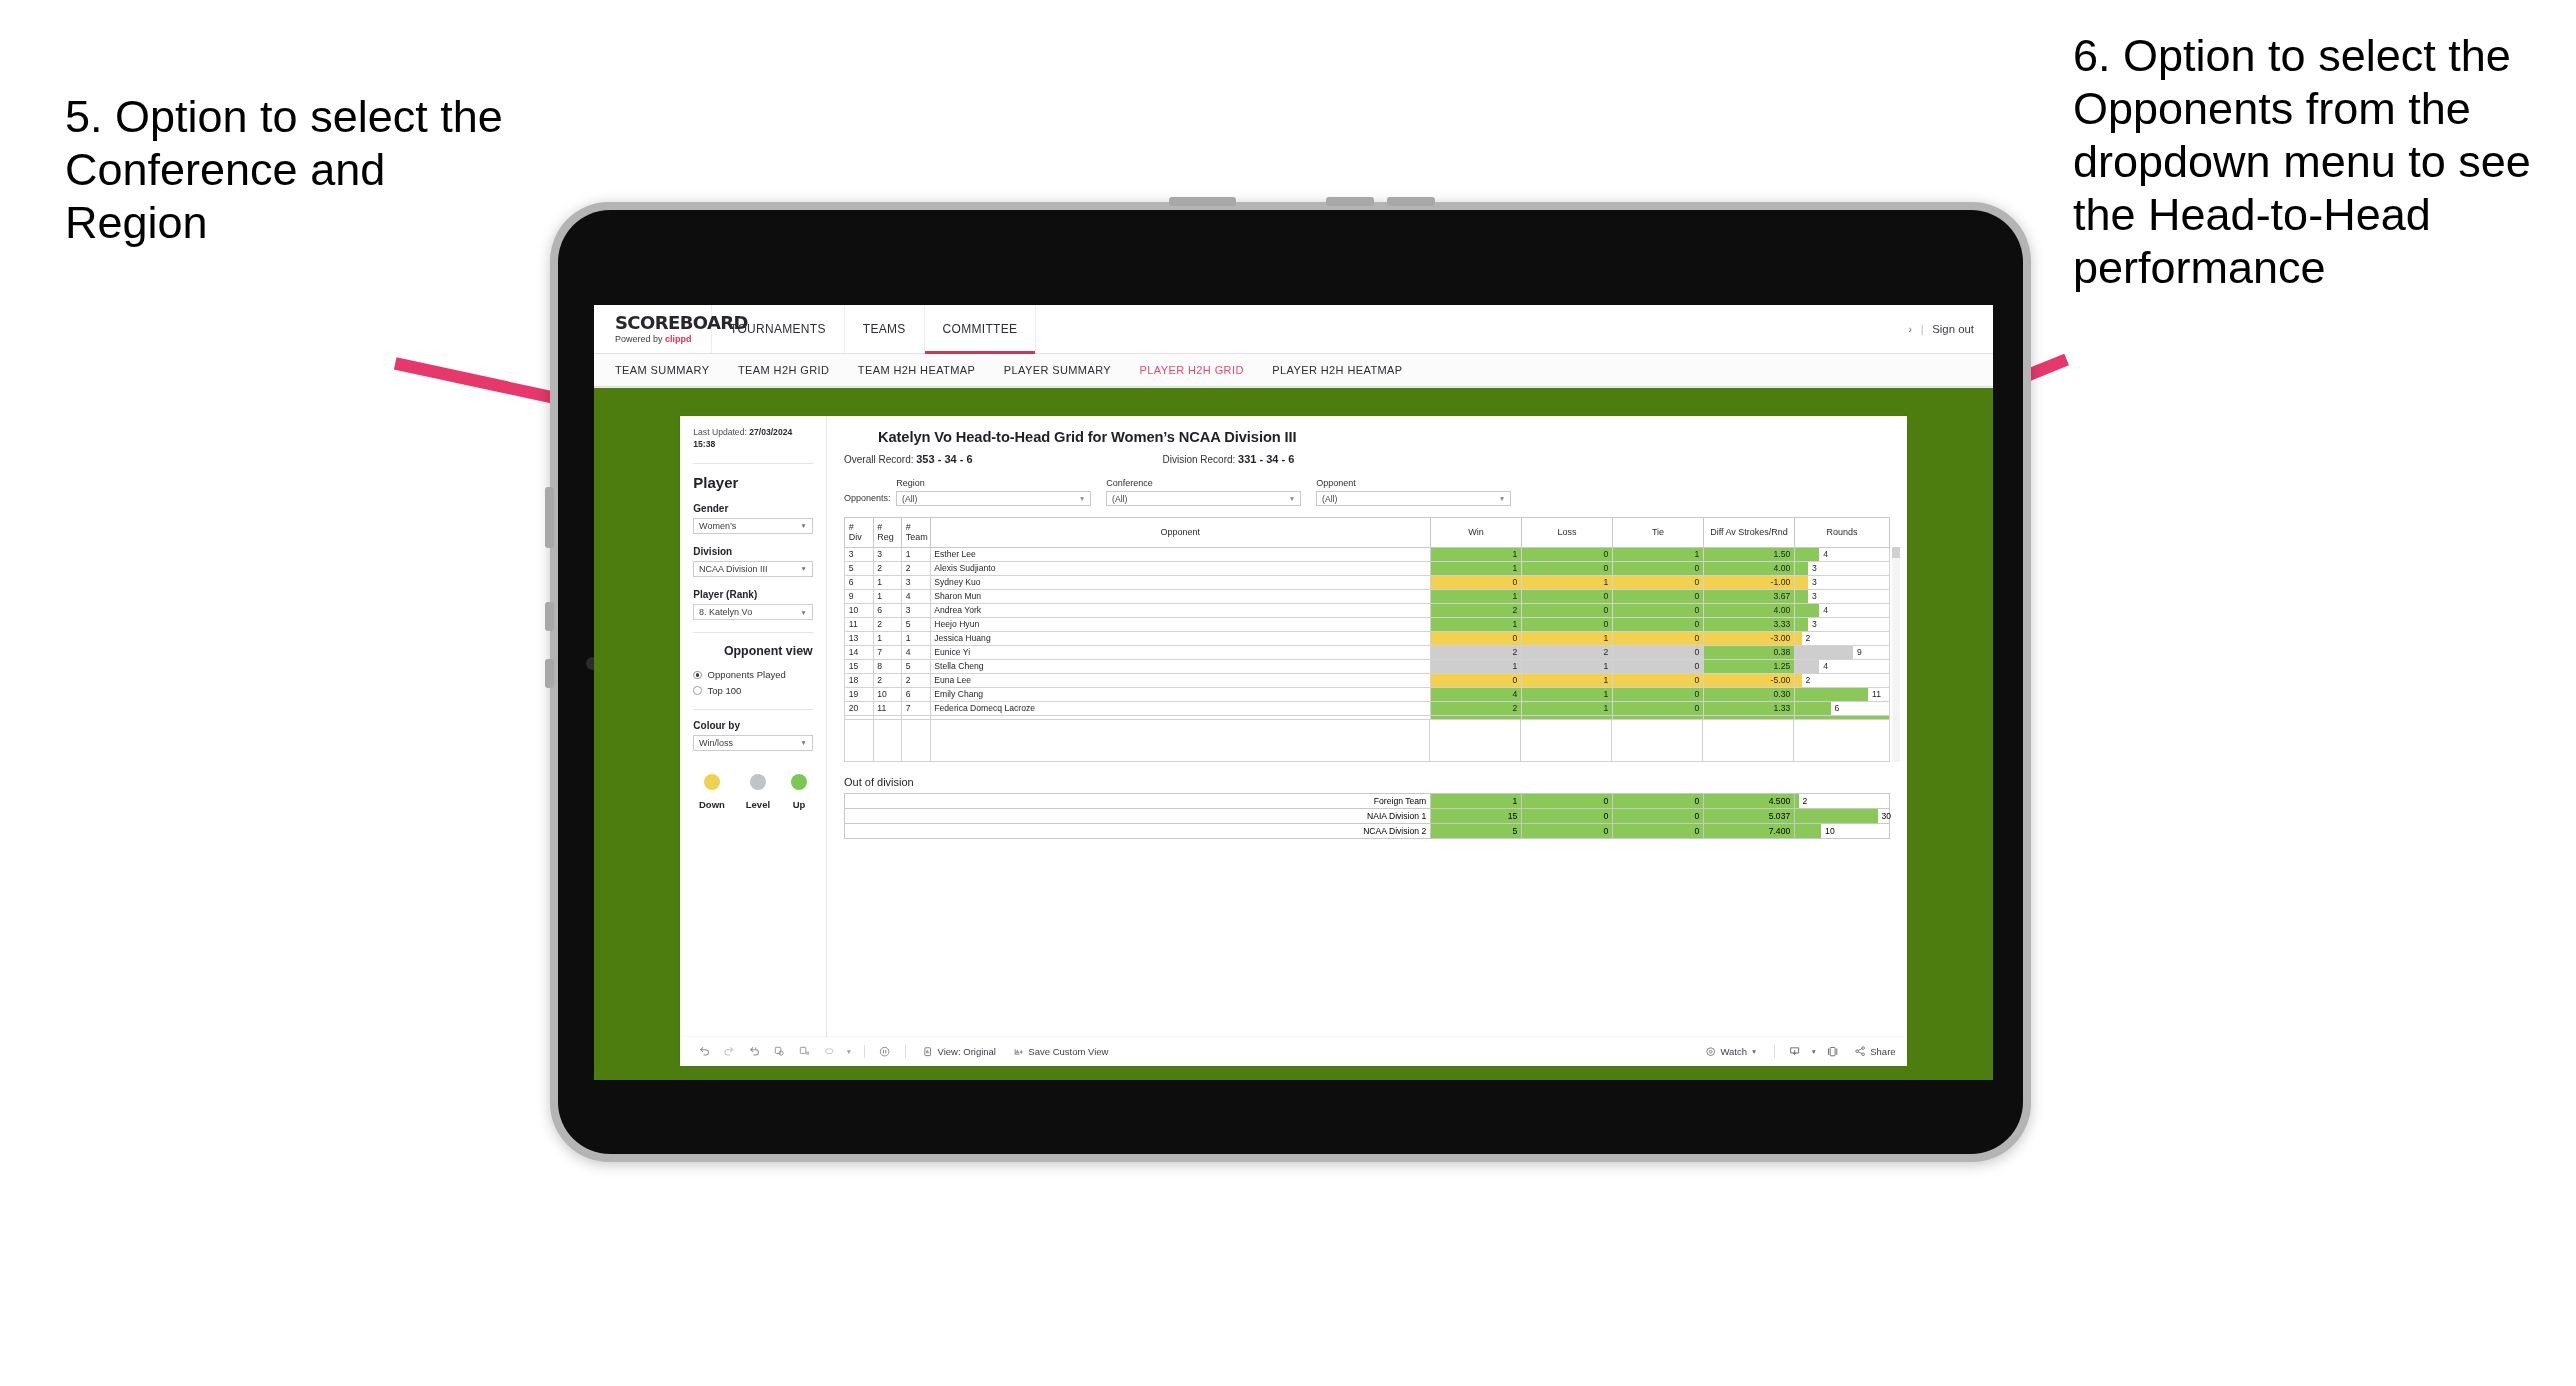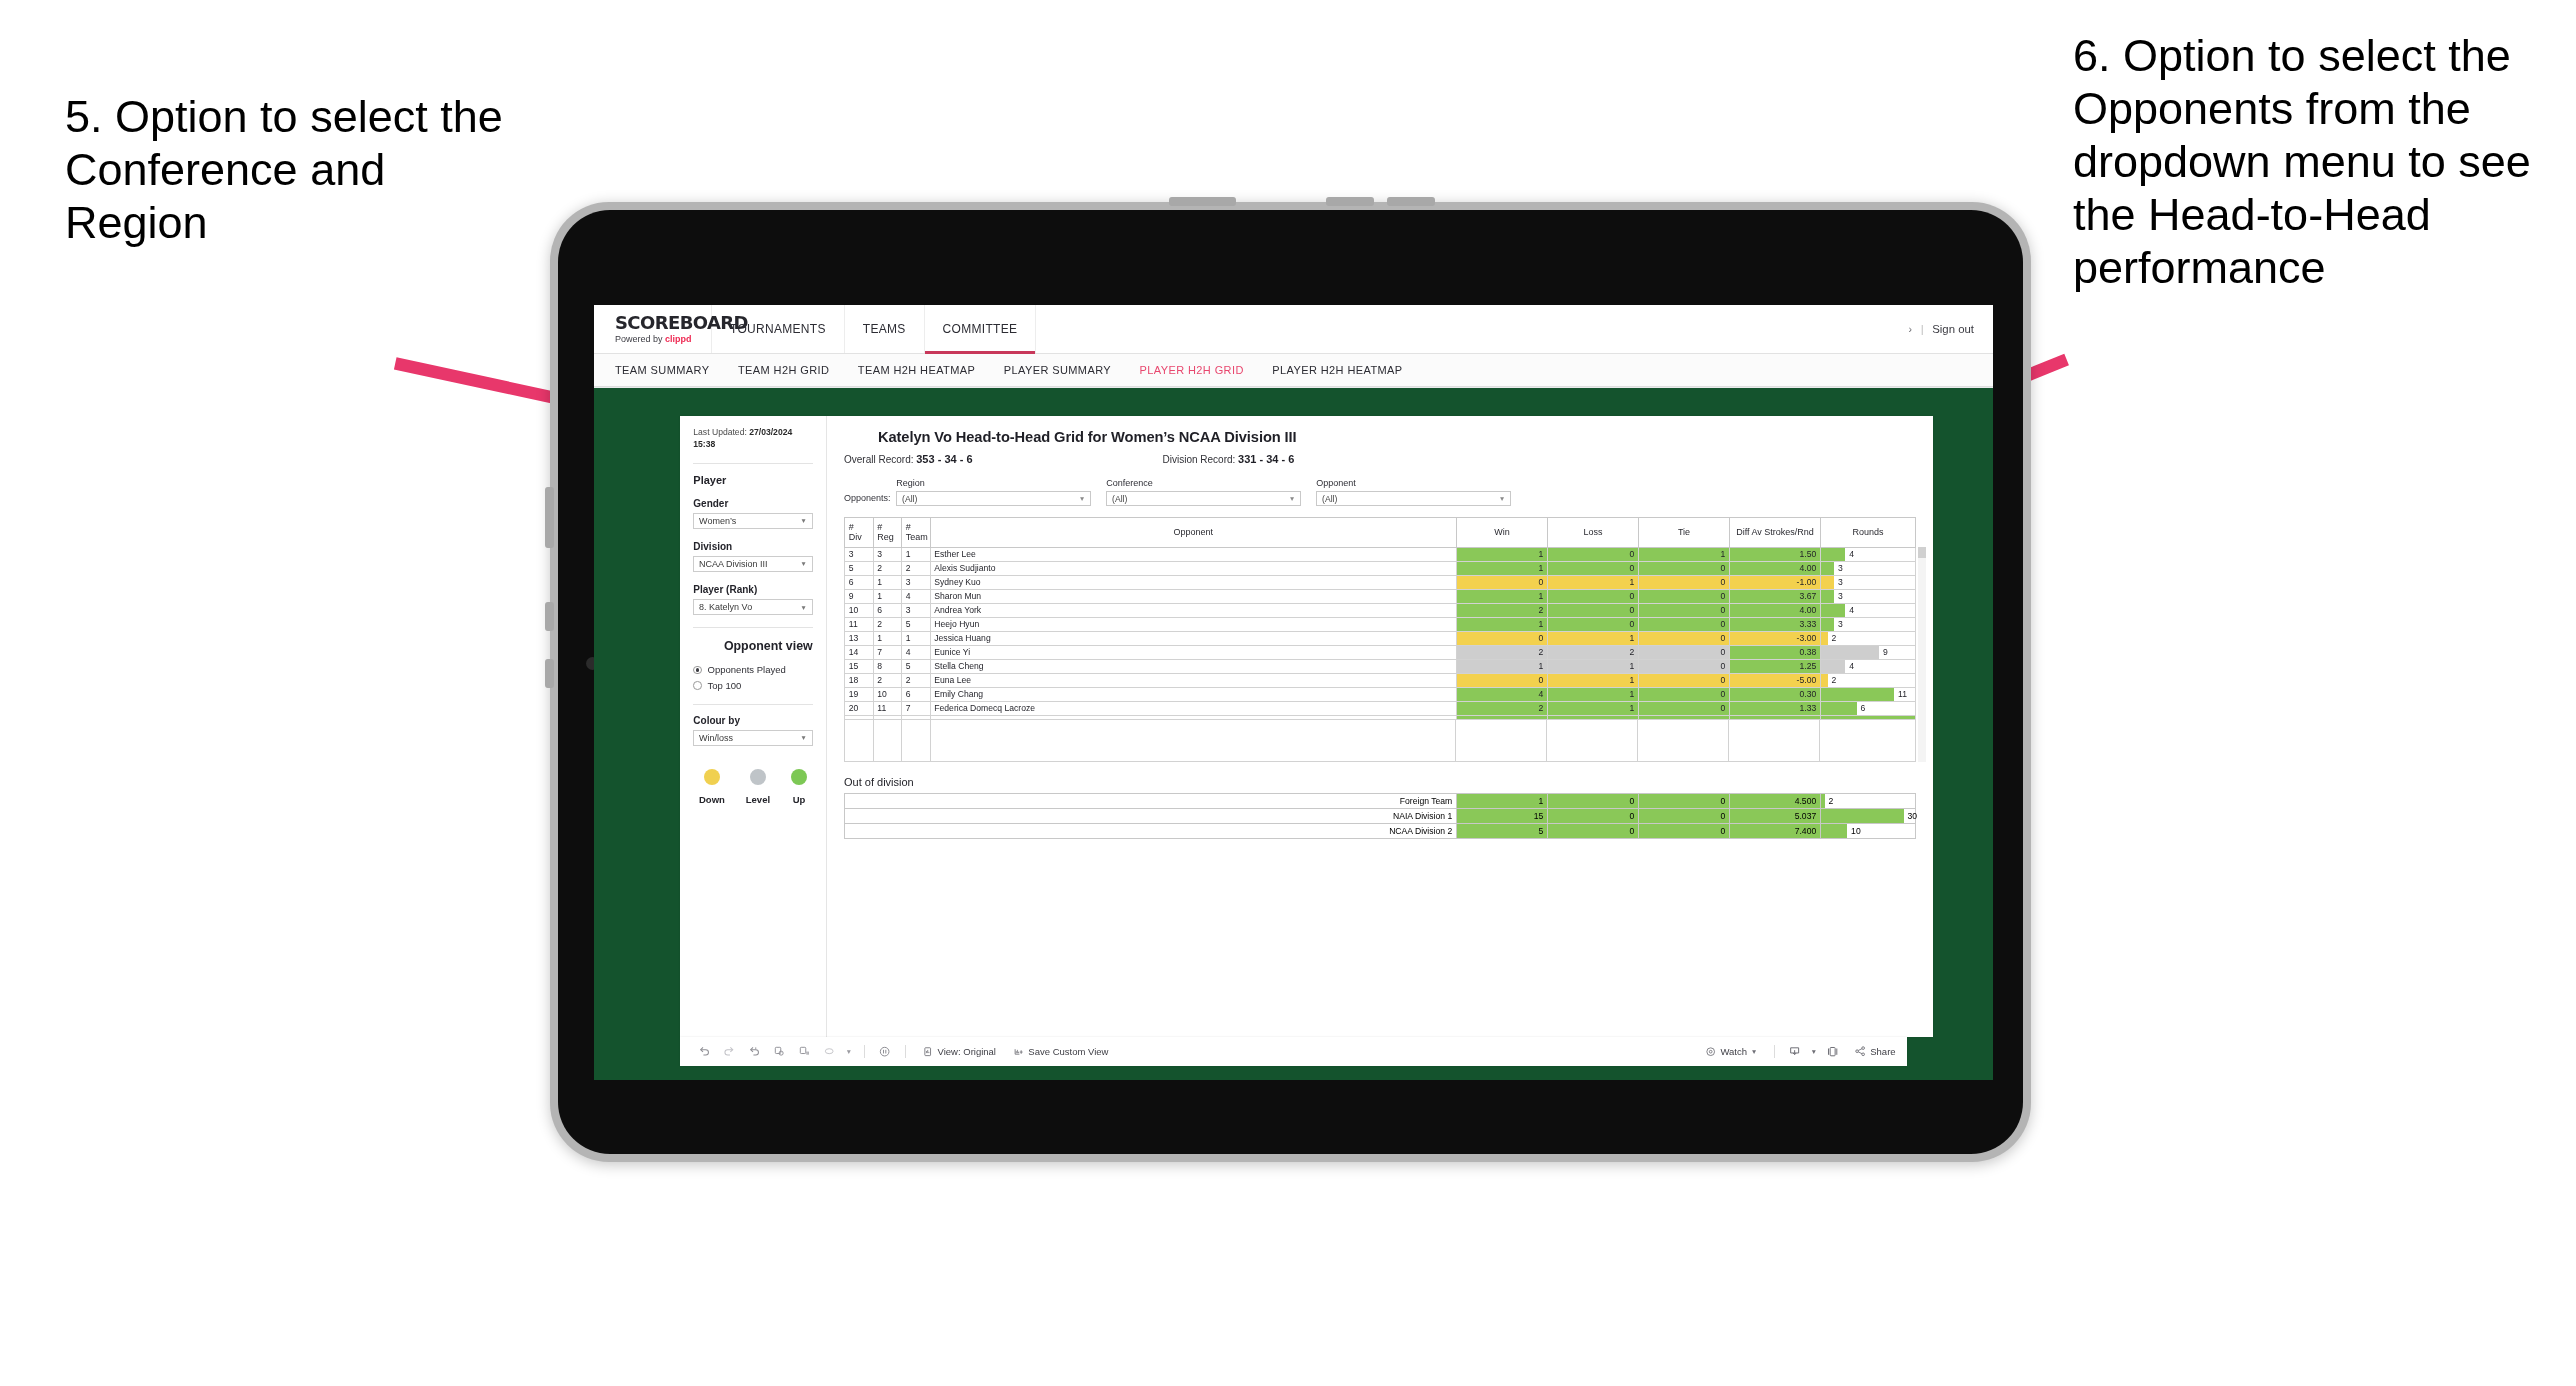--- a/index.html
+++ b/index.html
@@ -100,39 +100,39 @@
     display: flex; align-items: center; gap: 28.5px;
     padding-left: 21px; border-bottom: 1px solid #dedede;
     font-size: 11px; letter-spacing: 0.4px; color: #2c2c33;
   }
   #subnav .sn { cursor: pointer; white-space: nowrap; }
   #subnav .sn.active { color: #e8476e; }
 
   
   #workbook {
     position: absolute; left: 0; right: 0; top: 83px; bottom: 0;
-    background: #14532d; padding: 28px 60px 0 86px;
+    background: #4d7c0f; padding: 28px 86px 0 86px;
   }
   #sheet {
     background: #ffffff; width: 100%; height: 621px;
     box-shadow: 0 0 1.9px rgba(0,0,0,0.12);
     display: flex; position: relative;
   }
 
   
   #sidebar {
     width: 147px; flex: 0 0 147px;
     border-right: 1px solid #e5e5e5;
     padding: 11.4px 13.3px 0 13.3px;
     font-size: 9.5px; color: #333;
   }
   .last-updated { font-size: 8.6px; color: #4a4a4a; line-height: 1.35; }
   .last-updated b { font-weight: 700; color: #2a2a2a; }
   .hr { height: 1px; background: #e3e3e3; margin: 12.4px 0 10.5px 0; }
-  .sb-h { font-size: 11px; font-weight: 700; color: #23232a; margin-bottom: 11.4px; }
+  .sb-h { font-size: 15px; font-weight: 700; color: #23232a; margin-bottom: 11.4px; }
   .sb-h.center { text-align: right; font-size: 12.4px; }
   .sb-lab { font-size: 10px; font-weight: 700; color: #23232a; margin-bottom: 3.8px; }
   .sel {
     height: 16px; border: 1px solid #cccccc; background: #fff;
     display: flex; align-items: center; padding: 0 4.8px;
     font-size: 9px; color: #3a3a3a; margin-bottom: 12.4px;
     cursor: pointer; position: relative;
   }
   .sel .caret { margin-left: auto; font-size: 6.7px; color: #7a7a7a; }
   .radio-row { display: flex; align-items: center; gap: 5.7px; margin-bottom: 4.8px; font-size: 9.5px; color: #2f2f35; cursor: pointer; }

